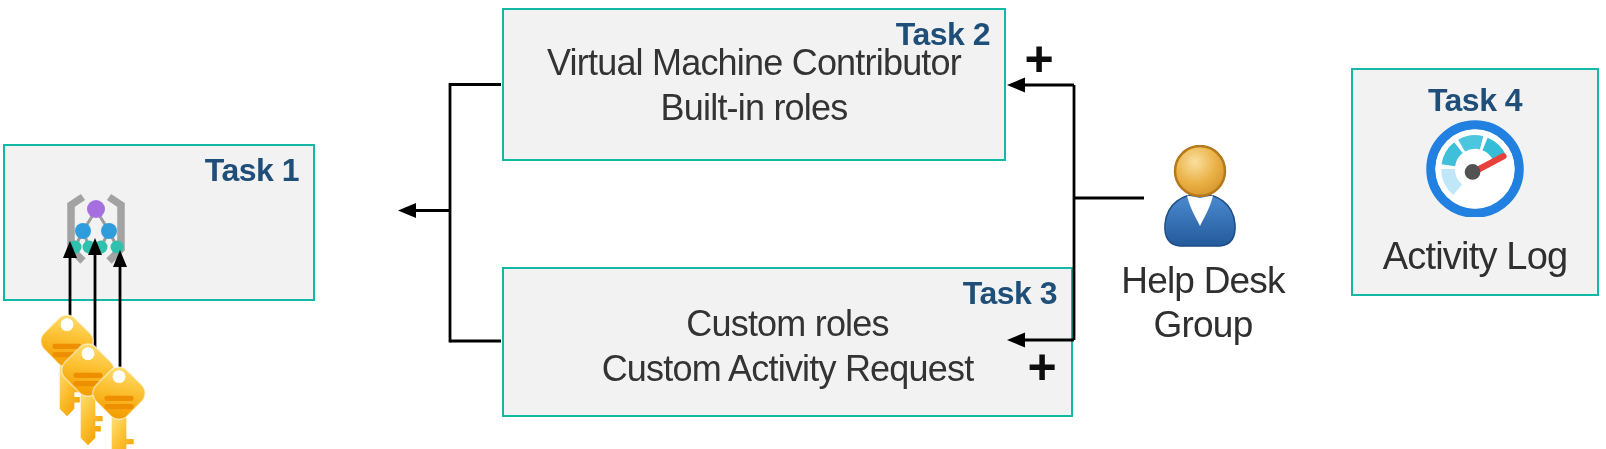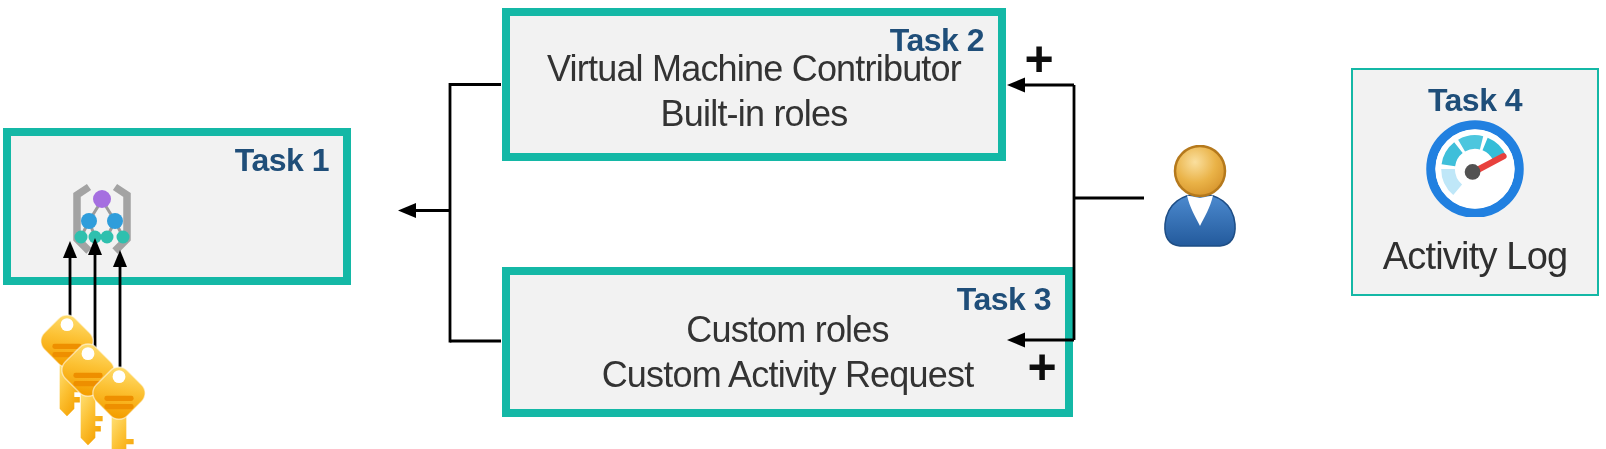--- a/index.html
+++ b/index.html
@@ -1,32 +1,32 @@
 <!DOCTYPE html>
 <html><head>
 <meta charset="utf-8">
 <style>
   html,body{margin:0;padding:0;background:#ffffff;}
   .canvas{
     position:relative;width:1606px;height:449px;overflow:hidden;background:#ffffff;
     font-family:"Liberation Sans", sans-serif;color:#2f2f2f;
   }
   .task-box{
-    position:absolute;background:#f2f2f2;border:8px solid #14b8a6;box-sizing:border-box;
+    position:absolute;background:#f2f2f2;border:2px solid #14b8a6;box-sizing:border-box;
   }
   .task-label{
     position:absolute;top:6px;right:14px;font-size:32px;font-weight:bold;color:#1f4e79;
     letter-spacing:-0.5px;
   }
   .box-lines{
     position:absolute;left:0;right:0;text-align:center;font-size:36px;line-height:45px;
     color:#333333;letter-spacing:-0.8px;
   }
   .box-lines span{display:block;}
-  .task1-box{left:3px;top:128px;width:348px;height:157px;padding-left:12px;}
+  .task1-box{left:3px;top:144px;width:312px;height:157px;padding-left:12px;}
   .task2-box{left:502px;top:8px;width:504px;height:153px;}
   .task3-box{left:502px;top:267px;width:571px;height:150px;}
   .task4-box{left:1351px;top:68px;width:248px;height:228px;border-width:2px;padding-left:38px;}
   .task4-inner{position:absolute;left:0;right:0;top:0;bottom:0;display:flex;flex-direction:column;align-items:center;}
   .task4-inner .task4-label{font-size:32px;font-weight:bold;color:#1f4e79;margin-top:12px;letter-spacing:-0.5px;}
   .task4-caption{font-size:38px;color:#2f2f2f;margin-top:18px;letter-spacing:-0.8px;}
   .mg-name{
     position:absolute;left:130px;right:10px;top:66px;text-align:center;
     font-size:41px;color:#2b2b2b;letter-spacing:-0.5px;
   }
@@ -172,14 +172,18 @@
       <radialGradient id="headGrad" cx="0.4" cy="0.32" r="0.75">
         <stop offset="0" stop-color="#fadf9e"></stop>
           <stop offset="0.55" stop-color="#eab348"></stop>
           <stop offset="1" stop-color="#d5922a"></stop>
       </radialGradient>
     </defs>
     <path d="M45,49 C28,49 12,58 10,79 C9,93 15,100 25,101 L65,101 C75,100 81,93 80,79 C78,58 62,49 45,49 Z" fill="url(#bodyGrad)" stroke="#1d4d85" stroke-width="1.5"></path>
     <path d="M45,53 L58,50.5 C55,63 50,71 45,81 C40,71 35,63 32,50.5 Z" fill="#ffffff"></path>
     <circle cx="45" cy="26" r="25" fill="url(#headGrad)" stroke="#b5791c" stroke-width="2.5"></circle>
   </svg>
+  <div class="group-label">
+    <span>Help Desk</span>
+    <span>Group</span>
+  </div>
 
 </div>
 
 </body></html>

